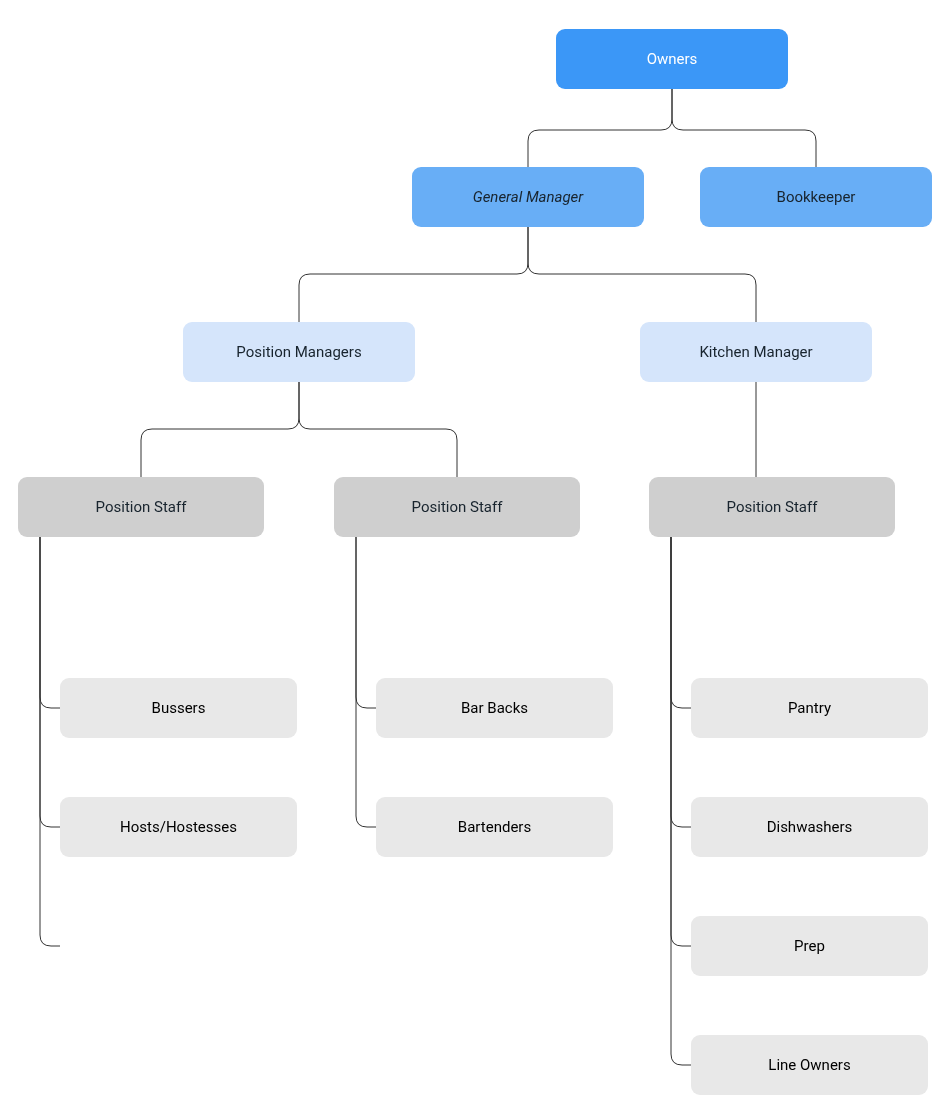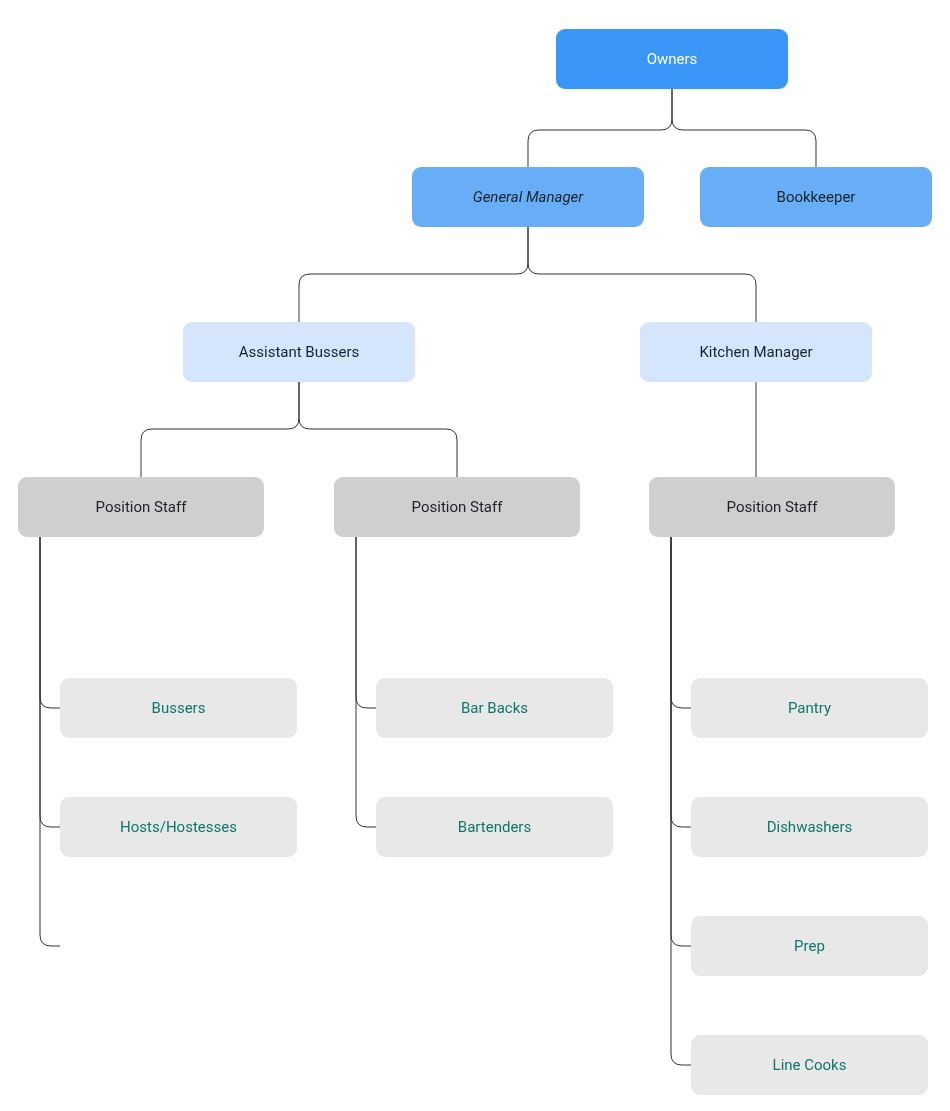--- a/index.html
+++ b/index.html
@@ -24,21 +24,21 @@
     align-items: center;
     justify-content: center;
     border-radius: 9px;
     text-align: center;
     padding: 0 6px;
   }
   .l0 { background: #3b97f7; color: #ffffff; }
   .l1 { background: #68aef6; color: #18242e; }
   .l2 { background: #d5e5fb; color: #18242e; }
   .l3 { background: #cfcfcf; color: #18242e; }
-  .l4 { background: #e8e8e8; color: #0f766e; }
+  .l4 { background: #e8e8e8; color: #000000; }
   svg.connectors {
     position: absolute;
     left: 0; top: 0;
     width: 950px;
     height: 1111px;
     pointer-events: none;
   }
   svg.connectors path {
     fill: none;
     stroke: #333333;
@@ -74,31 +74,31 @@
     <path d="M671 537 V816  Q671 827  682 827  H691"></path>
     <path d="M671 537 V935  Q671 946  682 946  H691"></path>
     <path d="M671 537 V1054 Q671 1065 682 1065 H691"></path>
   </svg>
 
   <div class="node l0" style="left:556px; top:29px; width:232px; height:60px;">Owners</div>
 
   <div class="node l1" style="left:412px; top:167px; width:232px; height:60px;font-style:italic;">General Manager</div>
   <div class="node l1" style="left:700px; top:167px; width:232px; height:60px;">Bookkeeper</div>
 
-  <div class="node l2" style="left:183px; top:322px; width:232px; height:60px;">Assistant Bussers</div>
+  <div class="node l2" style="left:183px; top:322px; width:232px; height:60px;">Position Managers</div>
   <div class="node l2" style="left:640px; top:322px; width:232px; height:60px;">Kitchen Manager</div>
 
   <div class="node l3" style="left:18px; top:477px; width:246px; height:60px;">Position Staff</div>
   <div class="node l3" style="left:334px; top:477px; width:246px; height:60px;">Position Staff</div>
   <div class="node l3" style="left:649px; top:477px; width:246px; height:60px;">Position Staff</div>
 
   <div class="node l4" style="left:60px; top:678px; width:237px; height:60px;">Bussers</div>
   <div class="node l4" style="left:60px; top:797px; width:237px; height:60px;">Hosts/Hostesses</div>
 
   <div class="node l4" style="left:376px; top:678px; width:237px; height:60px;">Bar Backs</div>
   <div class="node l4" style="left:376px; top:797px; width:237px; height:60px;">Bartenders</div>
 
   <div class="node l4" style="left:691px; top:678px; width:237px; height:60px;">Pantry</div>
   <div class="node l4" style="left:691px; top:797px; width:237px; height:60px;">Dishwashers</div>
   <div class="node l4" style="left:691px; top:916px; width:237px; height:60px;">Prep</div>
-  <div class="node l4" style="left:691px; top:1035px; width:237px; height:60px;">Line Cooks</div>
+  <div class="node l4" style="left:691px; top:1035px; width:237px; height:60px;">Line Owners</div>
 
 </div>
 
 </body></html>

